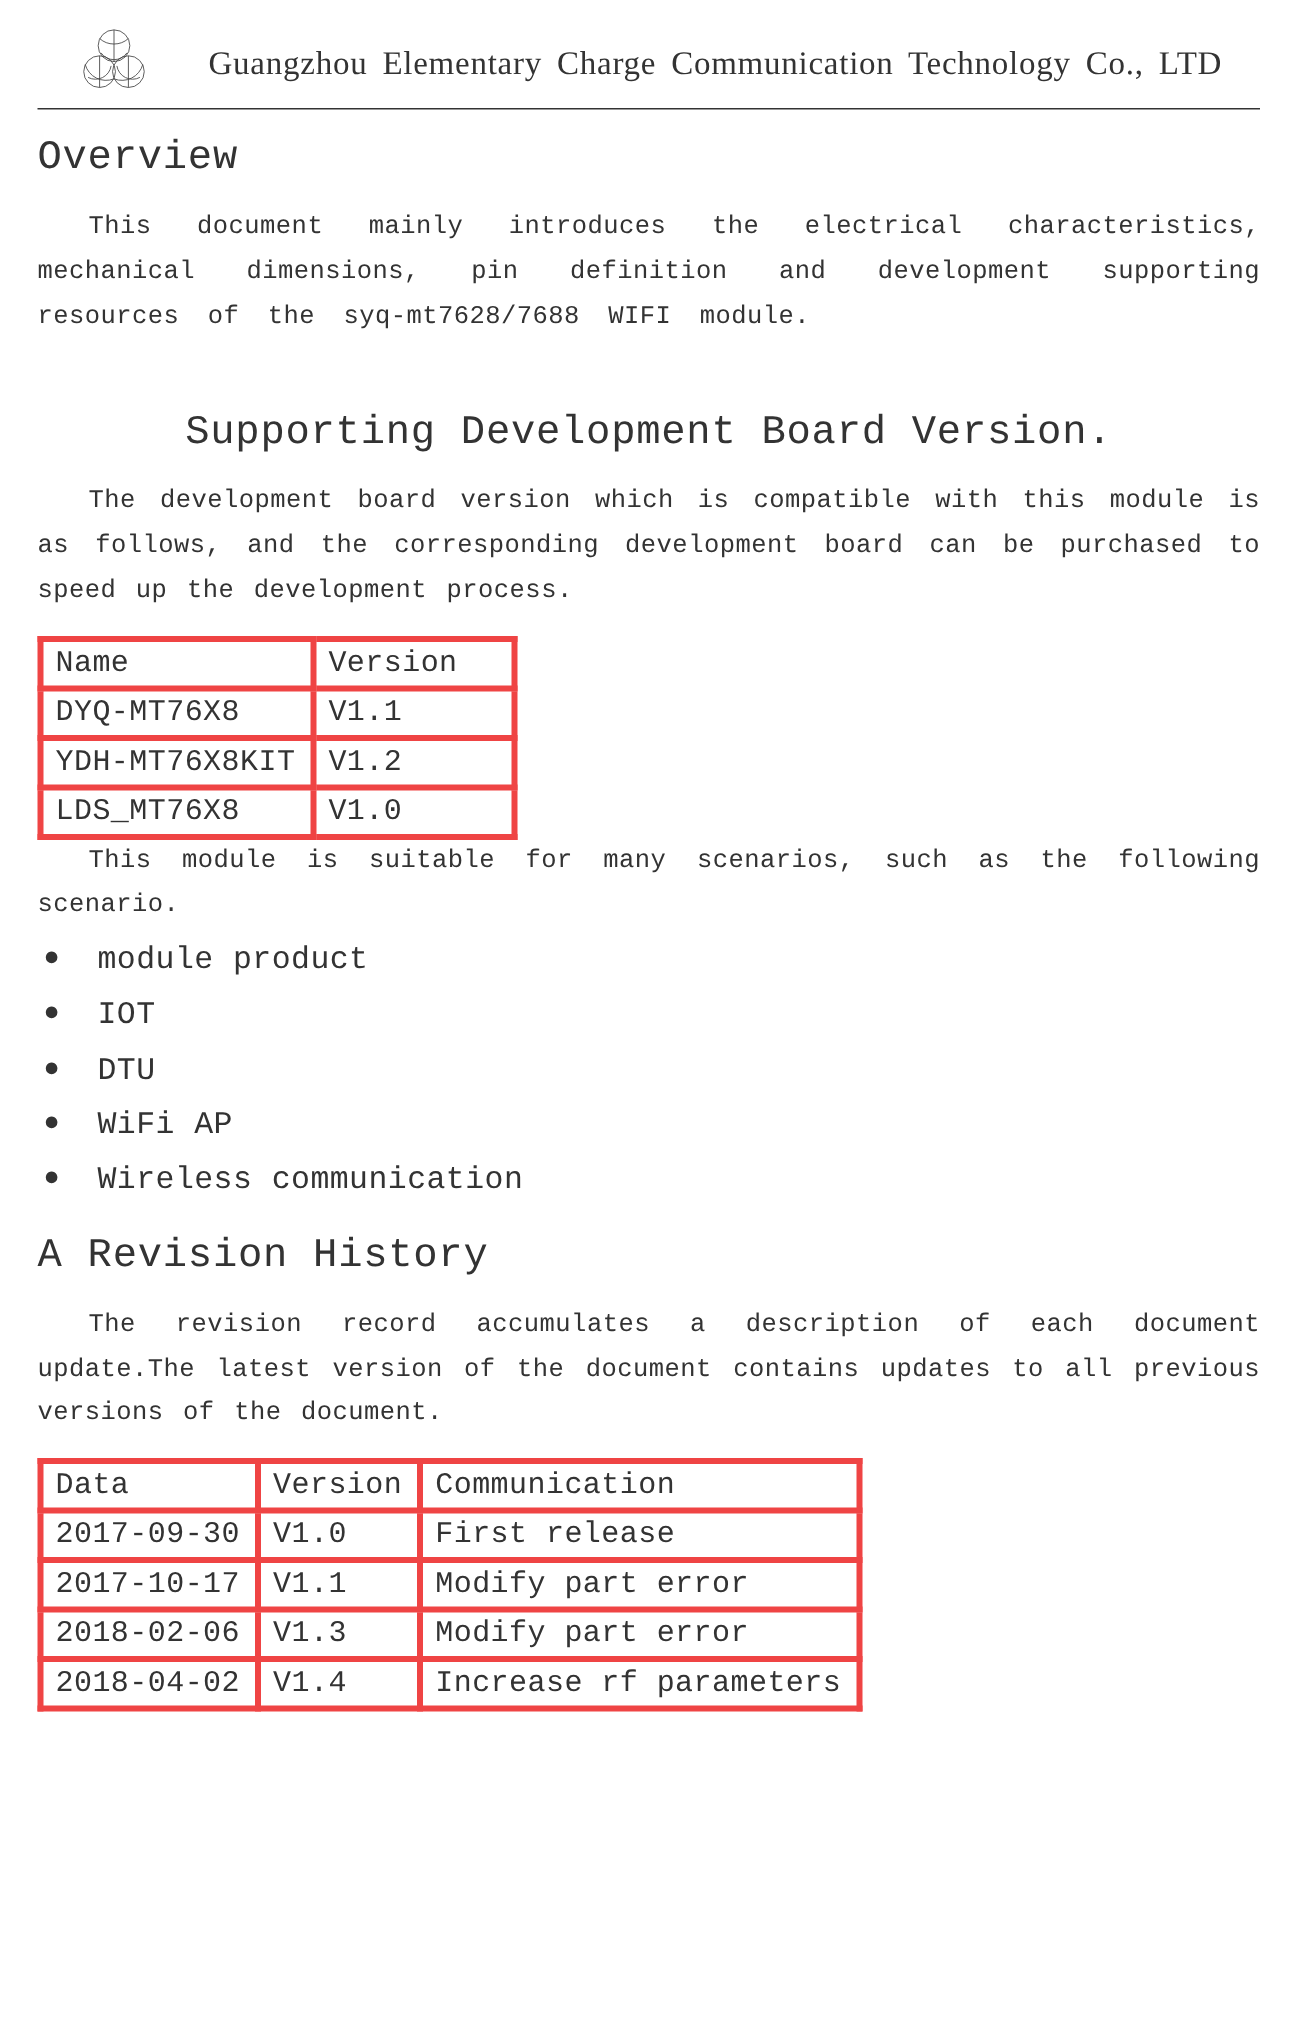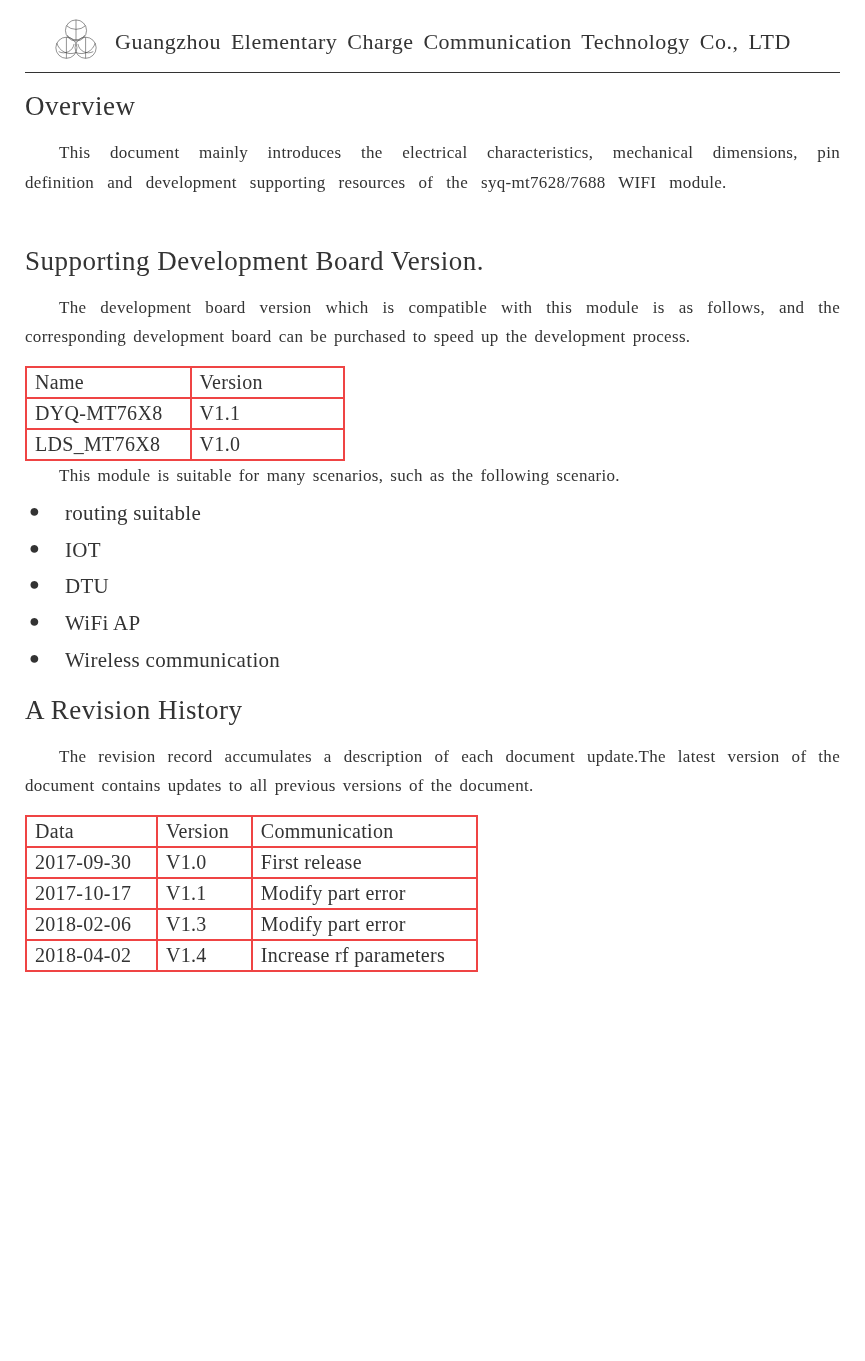--- a/index.html
+++ b/index.html
@@ -11,45 +11,47 @@
       color: #333333;
       position: relative;
       padding-top: 18px;
     }
     .header {
       display: flex;
       align-items: center;
       padding: 0 22px 6px 22px;
       border-bottom: 1.5px solid #333;
       margin: 0 25px 18px 25px;
+      gap: 24px;
     }
     .logo {
       width: 58px;
       height: 48px;
       margin-right: 10px;
       flex-shrink: 0;
     }
     .logo svg { width: 100%; height: 100%; }
     .header-title {
       font-size: 22px;
       letter-spacing: 0.5px;
       word-spacing: 4px;
       white-space: nowrap;
     }
     .content {
       padding: 0 25px;
+      font-family: Liberation Mono, monospace;
     }
     h2.section {
       font-size: 27px;
       font-weight: 400;
       margin-top: 8px;
       margin-bottom: 16px;
       letter-spacing: 0.5px;
     }
-    h2.section.gap-top { margin-top: 48px; }
+    h2.section.gap-top { margin-top: 48px; text-align: center; }
     h2.section.gap-top-sm { margin-top: 16px; }
     p.body {
       font-size: 17px;
       line-height: 1.75;
       letter-spacing: 0.3px;
       text-indent: 2em;
       margin-bottom: 4px;
     }
     p.body.justify {
       text-align: justify;
@@ -61,21 +63,21 @@
       text-justify: inter-word;
       word-spacing: 0.5em;
     }
 
     table.grid {
       border-collapse: collapse;
       margin-top: 14px;
       font-size: 20px;
     }
     table.grid td, table.grid th {
-      border: 2px solid #ef4444;
+      border: 4px solid #ef4444;
       padding: 3px 10px 3px 8px;
       text-align: left;
       font-weight: 400;
       vertical-align: middle;
       letter-spacing: 0.3px;
       white-space: nowrap;
     }
     table.boards {
       width: 320px;
     }
@@ -146,29 +148,33 @@
     <tbody>
         <tr>
       <td>Name</td>
       <td>Version</td>
     </tr>
     <tr>
       <td>DYQ-MT76X8</td>
       <td>V1.1</td>
     </tr>
     <tr>
+      <td>YDH-MT76X8KIT</td>
+      <td>V1.2</td>
+    </tr>
+    <tr>
       <td>LDS_MT76X8</td>
       <td>V1.0</td>
     </tr>
   </tbody>
     </table>
 
   <p class="body justify">This module is suitable for many scenarios, such as the following scenario.</p>
   <ul class="bullets">
-    <li>routing suitable</li>
+    <li>module product</li>
     <li>IOT</li>
     <li>DTU</li>
     <li>WiFi AP</li>
     <li>Wireless communication</li>
   </ul>
 
   <h2 class="section gap-top-sm">A Revision History</h2>
   <p class="body justify">The revision record accumulates a description of each document update.The latest version of the document contains updates to all previous versions of the document.</p>
 
   <table class="grid revision">

